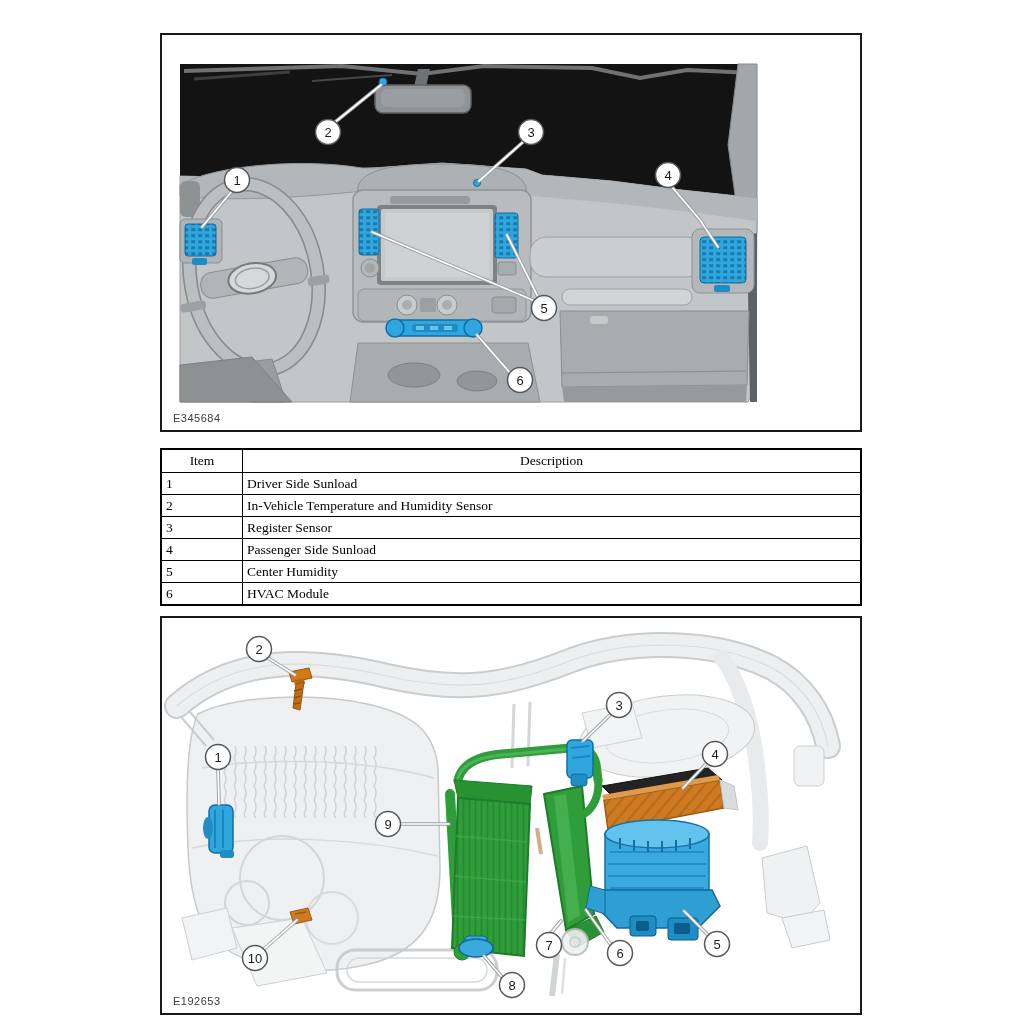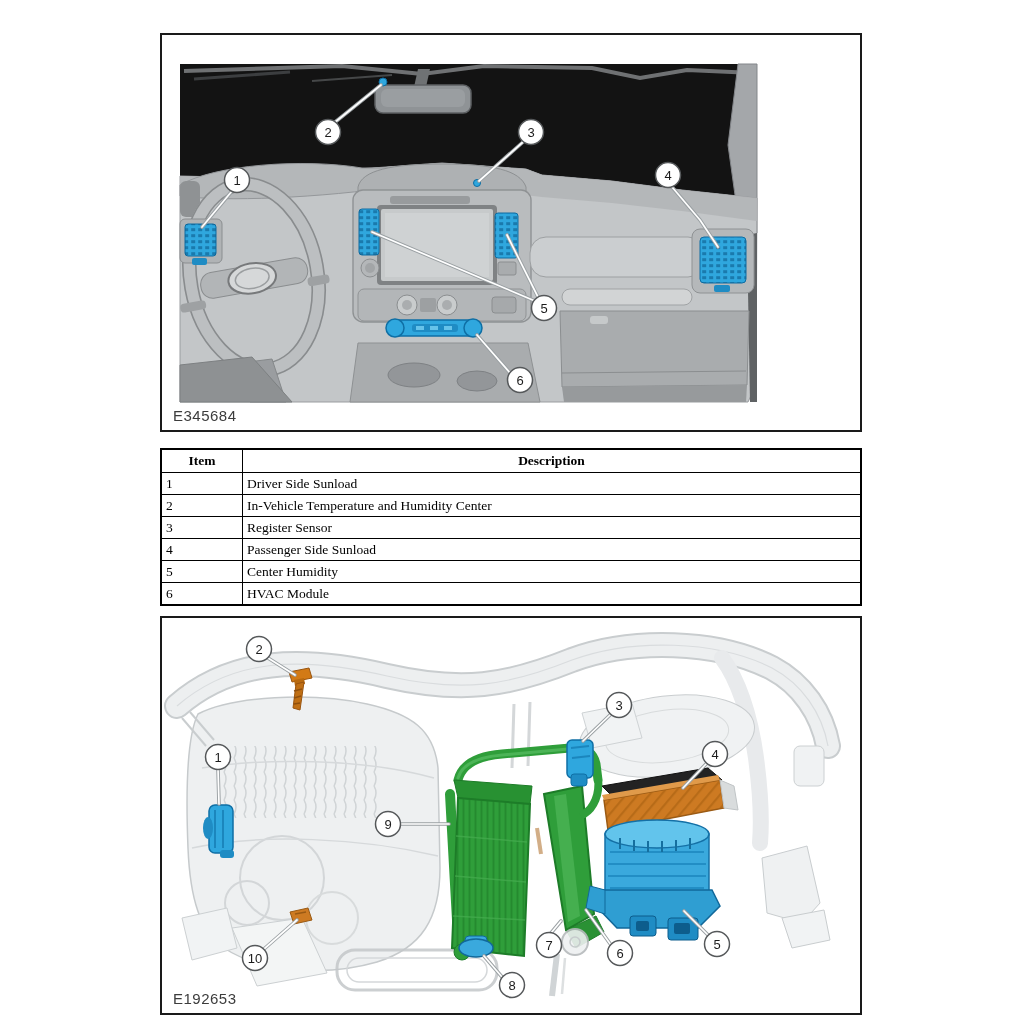--- a/index.html
+++ b/index.html
@@ -3,29 +3,29 @@
 <meta charset="utf-8">
 <style>
   html,body{margin:0;padding:0;background:#ffffff;}
   .page{position:relative;width:1024px;height:1024px;background:#fff;overflow:hidden;
         font-family:"Liberation Sans",sans-serif;}
   .fig{position:absolute;left:160px;width:702px;height:399px;border:2px solid #1a1a1a;
        background:#fff;box-sizing:border-box;}
   #fig-top{top:33px;}
   #fig-bottom{top:616px;}
   .fig svg{position:absolute;left:0;top:0;}
-  .fig-label{position:absolute;left:11px;bottom:6px;font-size:15px;color:#3c3c3c;
+  .fig-label{position:absolute;left:11px;bottom:6px;font-size:11px;color:#3c3c3c;
              letter-spacing:.5px;text-align:center;}
   
   .parts-table{position:absolute;left:160px;top:448px;width:702px;border-collapse:collapse;
                font-family:"Liberation Serif",serif;font-size:13.5px;color:#000;
                border:2px solid #000;table-layout:fixed;}
   .parts-table th,.parts-table td{border:1px solid #000;height:21px;padding:0 4px;
                line-height:1.15;overflow:hidden;white-space:nowrap;}
-  .parts-table th{font-weight:bold;height:22px;}
+  .parts-table th{font-weight:normal;height:22px;}
   .parts-table .col-item{width:72px;}
   .parts-table td{text-align:left;vertical-align:middle;}
   
   .leader-outer{fill:none;stroke:#9aa0a3;stroke-width:3.6;stroke-linecap:round;stroke-linejoin:round;}
   .leader-inner{fill:none;stroke:#ffffff;stroke-width:1.7;stroke-linecap:round;stroke-linejoin:round;}
   .callout-circle{fill:#ffffff;stroke:#55585a;stroke-width:1.5;}
   .callout-num{font-family:"Liberation Sans",sans-serif;font-size:13px;fill:#1c1c1c;
                text-anchor:middle;dominant-baseline:central;}
 </style>
 </head>
@@ -203,21 +203,21 @@
         <th>Description</th>
       </tr>
     </thead>
     <tbody>
       <tr>
         <td>1</td>
         <td>Driver Side Sunload</td>
       </tr>
       <tr>
         <td>2</td>
-        <td>In-Vehicle Temperature and Humidity Center</td>
+        <td>In-Vehicle Temperature and Humidity Sensor</td>
       </tr>
       <tr>
         <td>3</td>
         <td>Register Sensor</td>
       </tr>
       <tr>
         <td>4</td>
         <td>Passenger Side Sunload</td>
       </tr>
       <tr>

